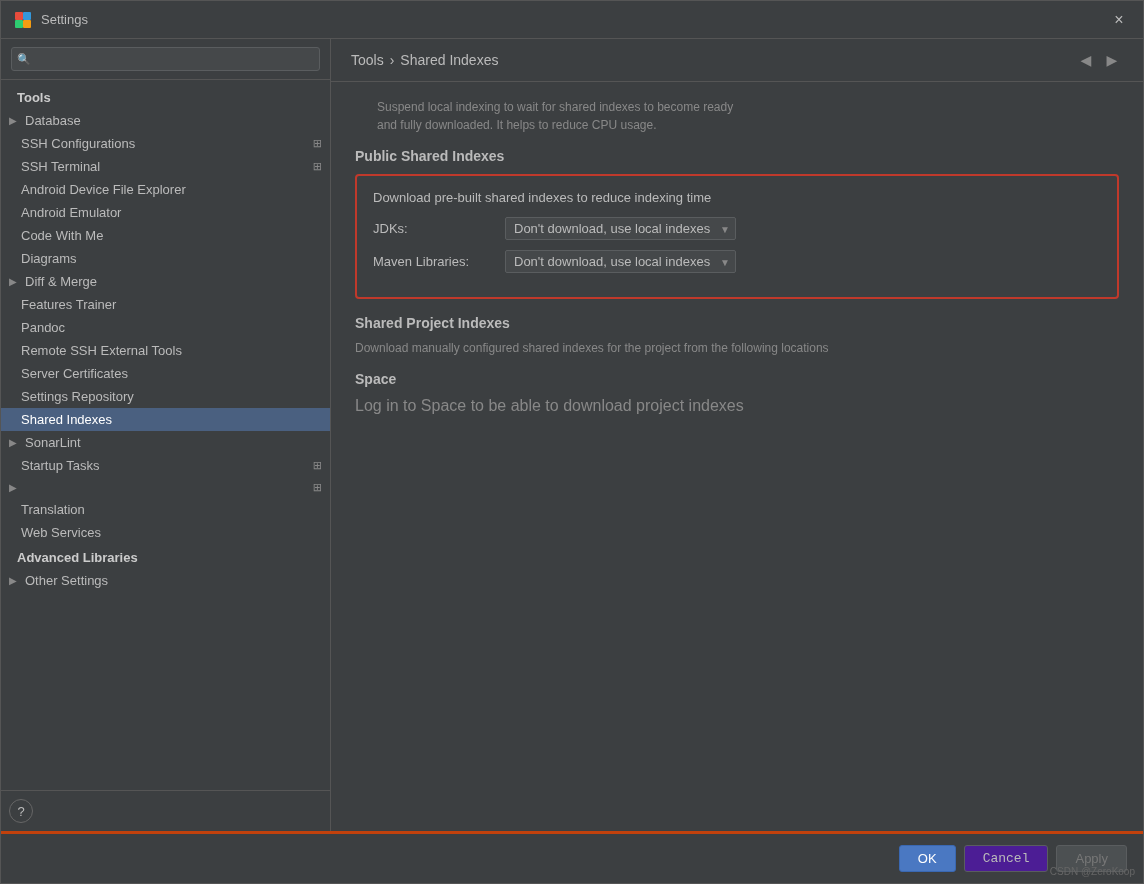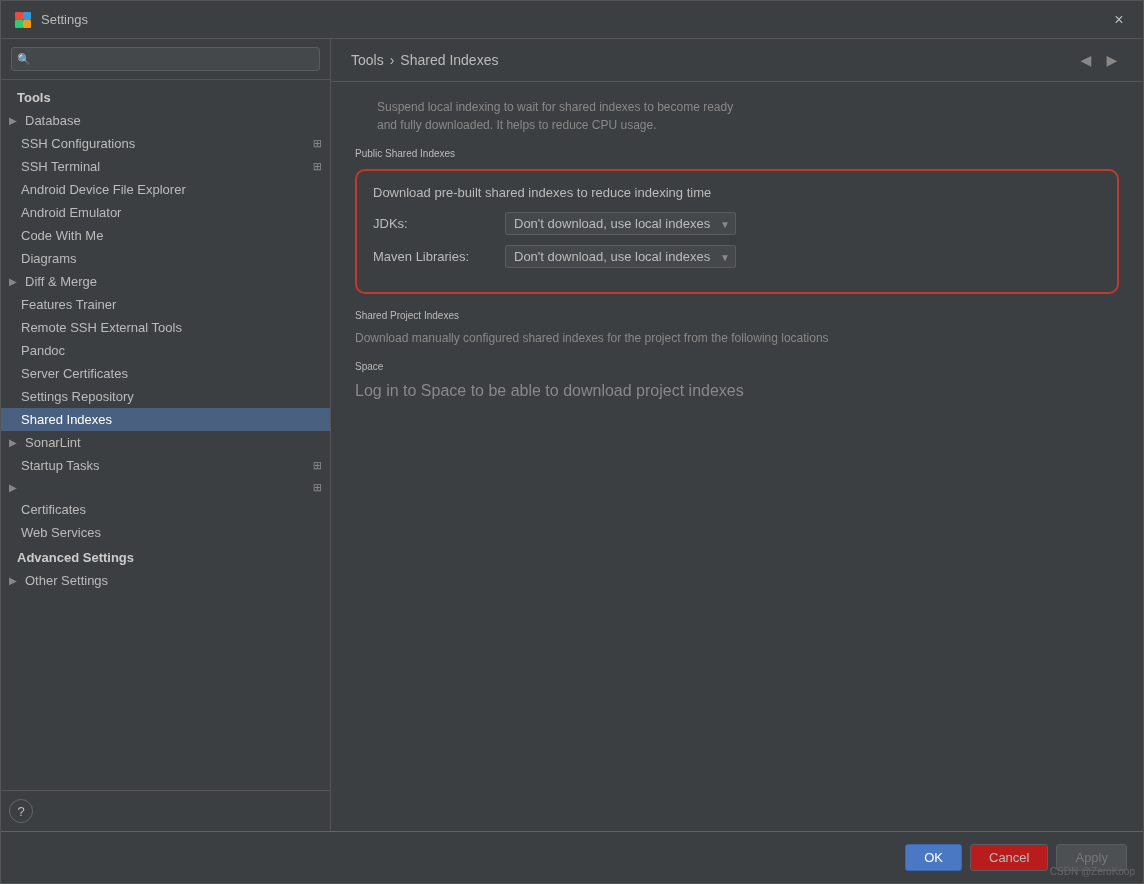--- a/index.html
+++ b/index.html
@@ -216,28 +216,28 @@
     }
     .setting-desc {
       color: #888;
       font-size: 12px;
       margin-left: 22px;
       margin-bottom: 14px;
       line-height: 1.5;
     }
     .section-title {
       color: #bbb;
-      font-size: 10px;
-      font-weight: 400;
+      font-size: 14px;
+      font-weight: 700;
       margin-bottom: 10px;
       margin-top: 12px;
     }
     .public-indexes-box {
       border: 2px solid #c0392b;
-      border-radius: 10px;
+      border-radius: 4px;
       padding: 14px 16px;
       margin-bottom: 16px;
     }
     .box-desc {
       color: #bbb;
       font-size: 13px;
       margin-bottom: 12px;
     }
     .field-row {
       display: flex;
@@ -297,21 +297,21 @@
       text-decoration: none;
     }
     .space-section { margin-bottom: 16px; }
     .space-desc {
       color: #888;
       font-size: 16px;
     }
     .bottom-bar {
       height: 52px;
       background: #3c3f41;
-      border-top: 1px solid #c2410c;
+      border-top: 3px solid #c2410c;
       display: flex;
       align-items: center;
       justify-content: flex-end;
       padding: 0 16px;
       gap: 8px;
       flex-shrink: 0;
     }
     .btn {
       padding: 5px 18px;
       border-radius: 3px;
@@ -319,23 +319,24 @@
       cursor: pointer;
       border: 1px solid transparent;
       outline: none;
     }
     .btn-primary {
       background: #4a78c2;
       color: #fff;
       border-color: #3a68b2;
     }
     .btn-secondary {
-      background: #b91c1c;
+      background: #4c1d95;
       color: #bbb;
       border-color: #5a5d5f;
+      font-family: Liberation Mono, monospace;
     }
     .btn-disabled {
       background: #4c5052;
       color: #777;
       border-color: #5a5d5f;
       cursor: default;
     }
     .watermark {
       position: absolute;
       bottom: 6px;
@@ -410,25 +411,25 @@
         <div class="tree-item has-arrow">
           <span class="tree-arrow">▶</span>
           <span class="tree-item-label">Diff &amp; Merge</span>
         </div>
 
         <div class="tree-item">
           <span class="tree-item-label">Features Trainer</span>
         </div>
 
         <div class="tree-item">
+          <span class="tree-item-label">Pandoc</span>
+        </div>
+
+        <div class="tree-item">
           <span class="tree-item-label">Remote SSH External Tools</span>
-        </div>
-
-        <div class="tree-item">
-          <span class="tree-item-label">Pandoc</span>
         </div>
 
         <div class="tree-item">
           <span class="tree-item-label">Server Certificates</span>
         </div>
 
         <div class="tree-item">
           <span class="tree-item-label">Settings Repository</span>
         </div>
 
@@ -445,29 +446,29 @@
           <span class="tree-item-label">Startup Tasks</span>
           <span class="tree-item-icon">⊞</span>
         </div>
 
         <div class="tree-item has-arrow">
           <span class="tree-arrow">▶</span>
           <span class="tree-item-icon">⊞</span>
         </div>
 
         <div class="tree-item">
-          <span class="tree-item-label">Certificates</span>
+          <span class="tree-item-label">Translation</span>
         </div>
 
         <div class="tree-item">
           <span class="tree-item-label">Web Services</span>
         </div>
 
 
-        <div class="tree-section-label">Advanced Settings</div>
+        <div class="tree-section-label">Advanced Libraries</div>
 
         <div class="tree-item has-arrow">
           <span class="tree-arrow">▶</span>
           <span class="tree-item-label">Other Settings</span>
         </div>
       </div>
 
       <div class="sidebar-bottom">
         <div class="help-btn">?</div>
       </div>

